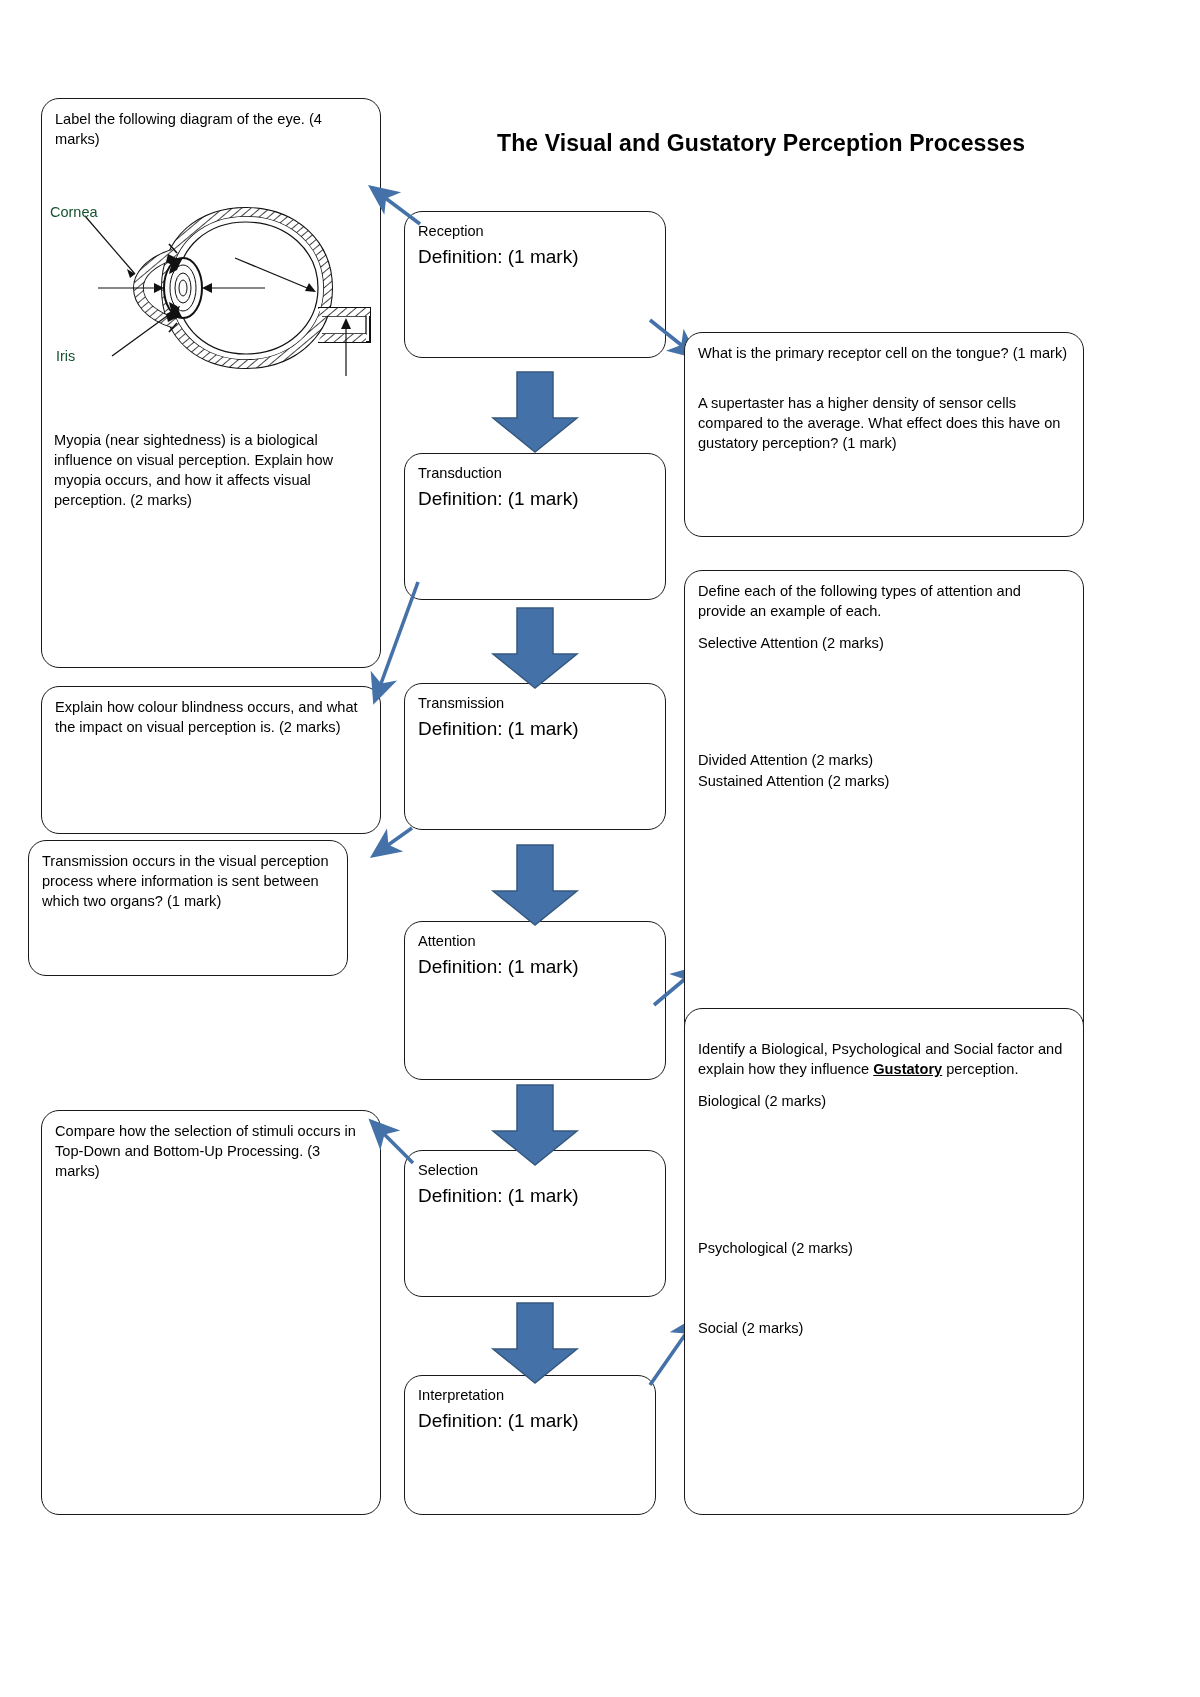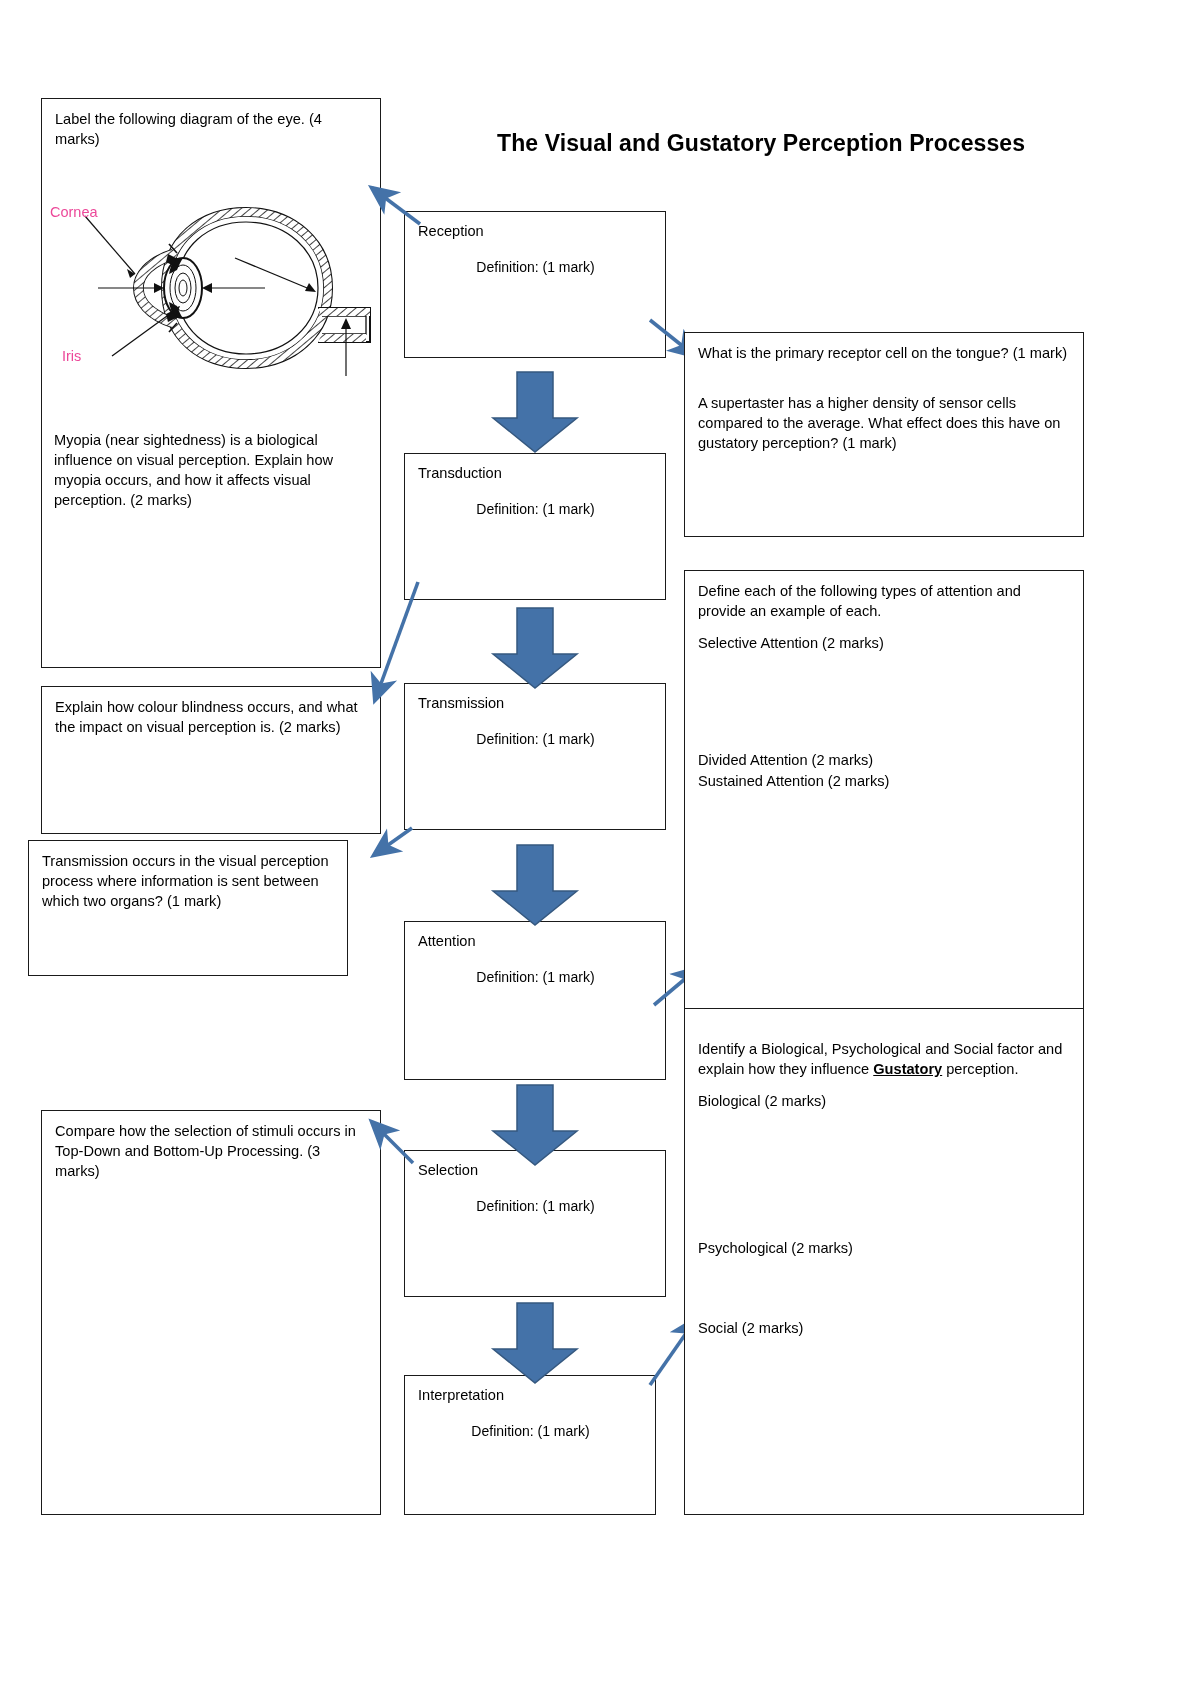--- a/index.html
+++ b/index.html
@@ -19,42 +19,42 @@
     overflow: hidden;
   }
   .box {
     position: absolute;
     border: 1.5px solid #1a1a1a;
     background: #ffffff;
     box-sizing: border-box;
   }
   .box-pad {
     padding: 10px 12px 10px 13px;
+    border-radius: 18px;
   }
   .txt {
     font-size: 14.6px;
     line-height: 1.38;
     white-space: pre-line;
   }
   .title {
     position: absolute;
     font-size: 23px;
     font-weight: bold;
     letter-spacing: 0.1px;
     white-space: nowrap;
   }
   .stage-name {
     font-size: 14.6px;
     line-height: 1.3;
   }
   .stage-def {
-    font-size: 14px;
+    font-size: 19px;
     line-height: 1.3;
-    margin-top: 17px;
-    text-align: center;
+    margin-top: 4px;
   }
   .qline {
     font-size: 14.6px;
     line-height: 1.38;
     white-space: pre-line;
   }
   .arrow-svg {
     position: absolute;
     overflow: visible;
     pointer-events: none;
@@ -63,21 +63,21 @@
     position: absolute;
     left: 50px;
     top: 196px;
     width: 345px;
     height: 185px;
   }
   .eye-label {
     position: absolute;
     font-family: "Liberation Sans", sans-serif;
     font-size: 14.5px;
-    color: #ec4899;
+    color: #14532d;
   }
   u.ul { text-decoration: underline; }
   b.bld { font-weight: bold; }
 </style>
 </head>
 <body>
 
 <div id="page">
 
   <div class="title" style="left:497px; top:130px;">The Visual and Gustatory Perception Processes</div>
@@ -162,21 +162,21 @@
       <line x1="185" y1="62" x2="262" y2="94" stroke="#111" stroke-width="1.2"></line>
       <path d="M266 96 L255 95 L259 87 Z" fill="#111"></path>
 
       <line x1="128" y1="112" x2="62" y2="160" stroke="#111" stroke-width="1.2"></line>
       <path d="M130 110 L121 113 L126 120 Z" fill="#111"></path>
 
       <line x1="296" y1="180" x2="296" y2="126" stroke="#111" stroke-width="1.2"></line>
       <path d="M296 122 L291 133 L301 133 Z" fill="#111"></path>
     </svg>
     <div class="eye-label" style="left:0px; top:8px;">Cornea</div>
-    <div class="eye-label" style="left:12px; top:152px;">Iris</div>
+    <div class="eye-label" style="left:6px; top:152px;">Iris</div>
   </div>
 
   <div style="position:absolute; left:54px; top:430px; width:320px;" class="txt">Myopia (near sightedness) is a biological influence on visual perception. Explain how myopia occurs, and how it affects visual perception. (2 marks)</div>
 
   <div class="box box-pad" style="left:41px; top:686px; width:340px; height:148px;">
     <div class="txt">Explain how colour blindness occurs, and what the impact on visual perception is. (2 marks)</div>
   </div>
 
   <div class="box box-pad" style="left:28px; top:840px; width:320px; height:136px;">
     <div class="txt">Transmission occurs in the visual perception process where information is sent between which two organs? (1 mark)</div>

